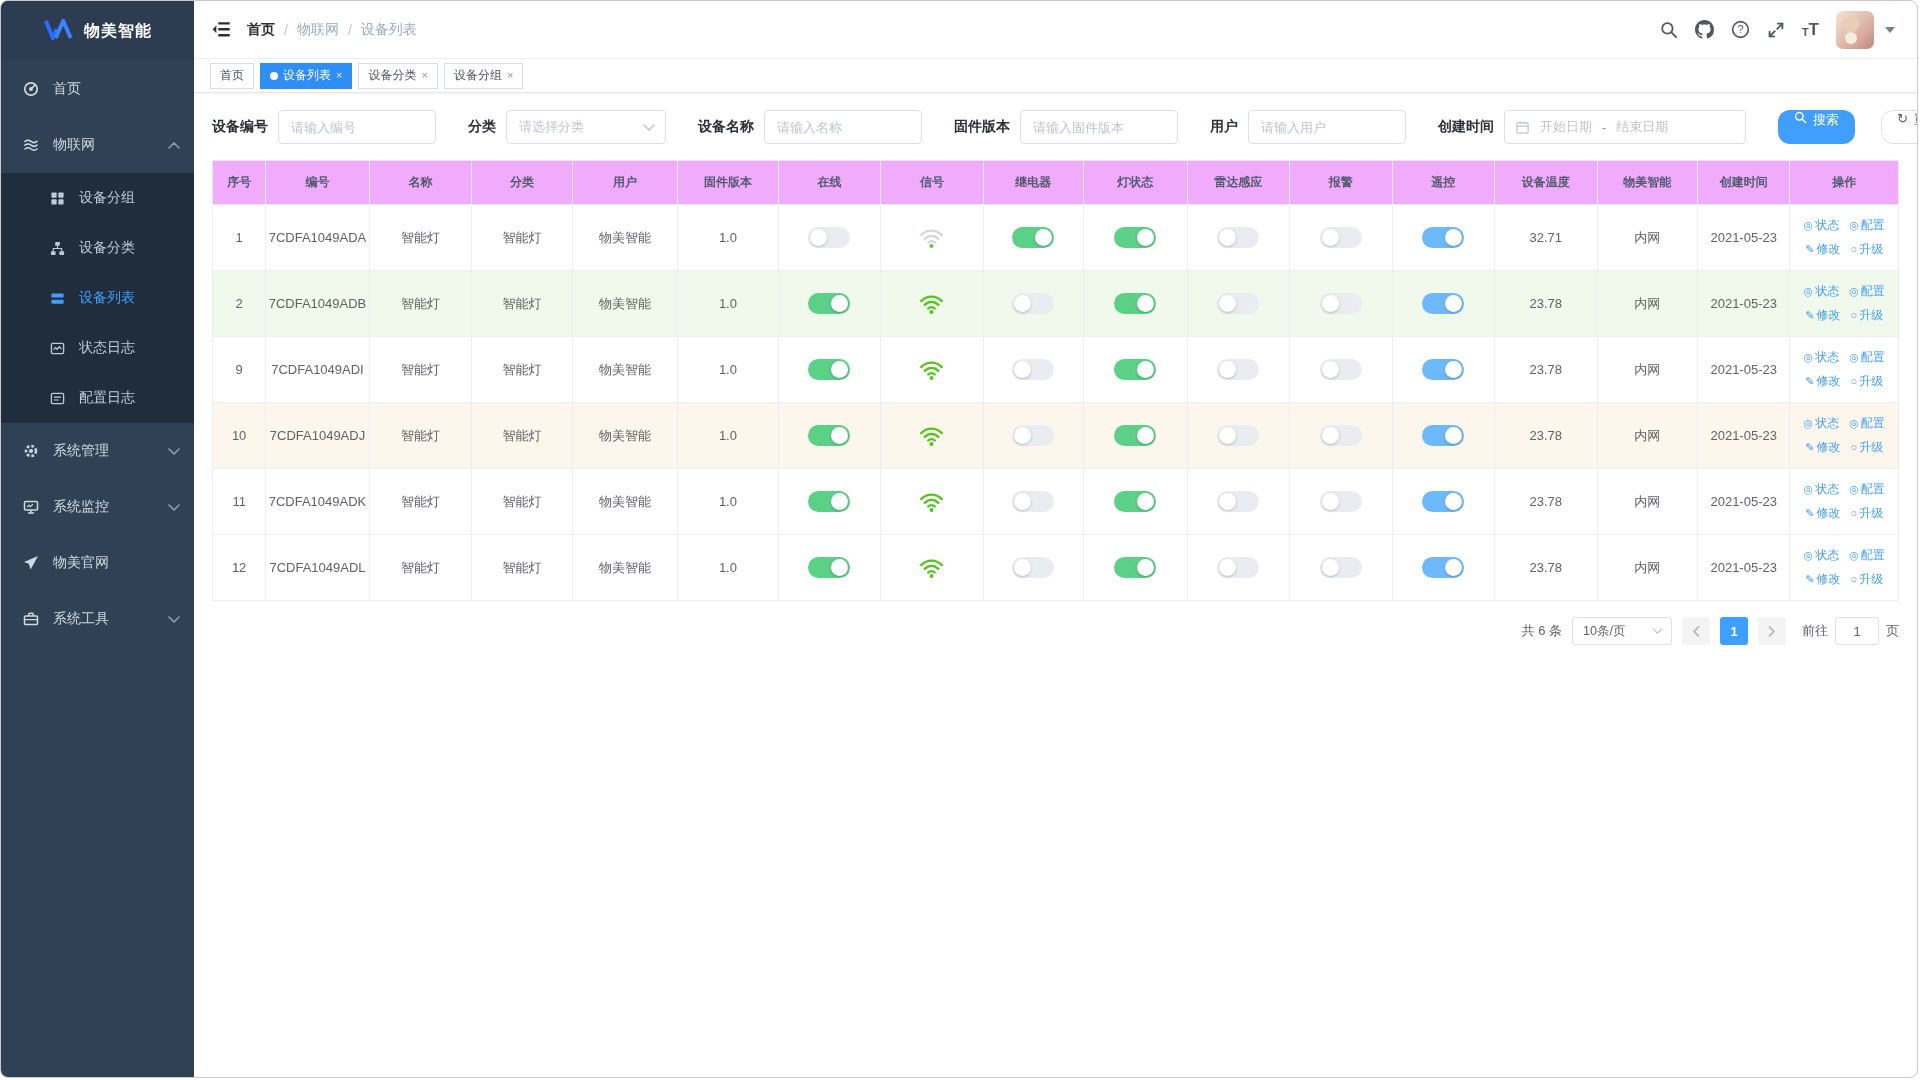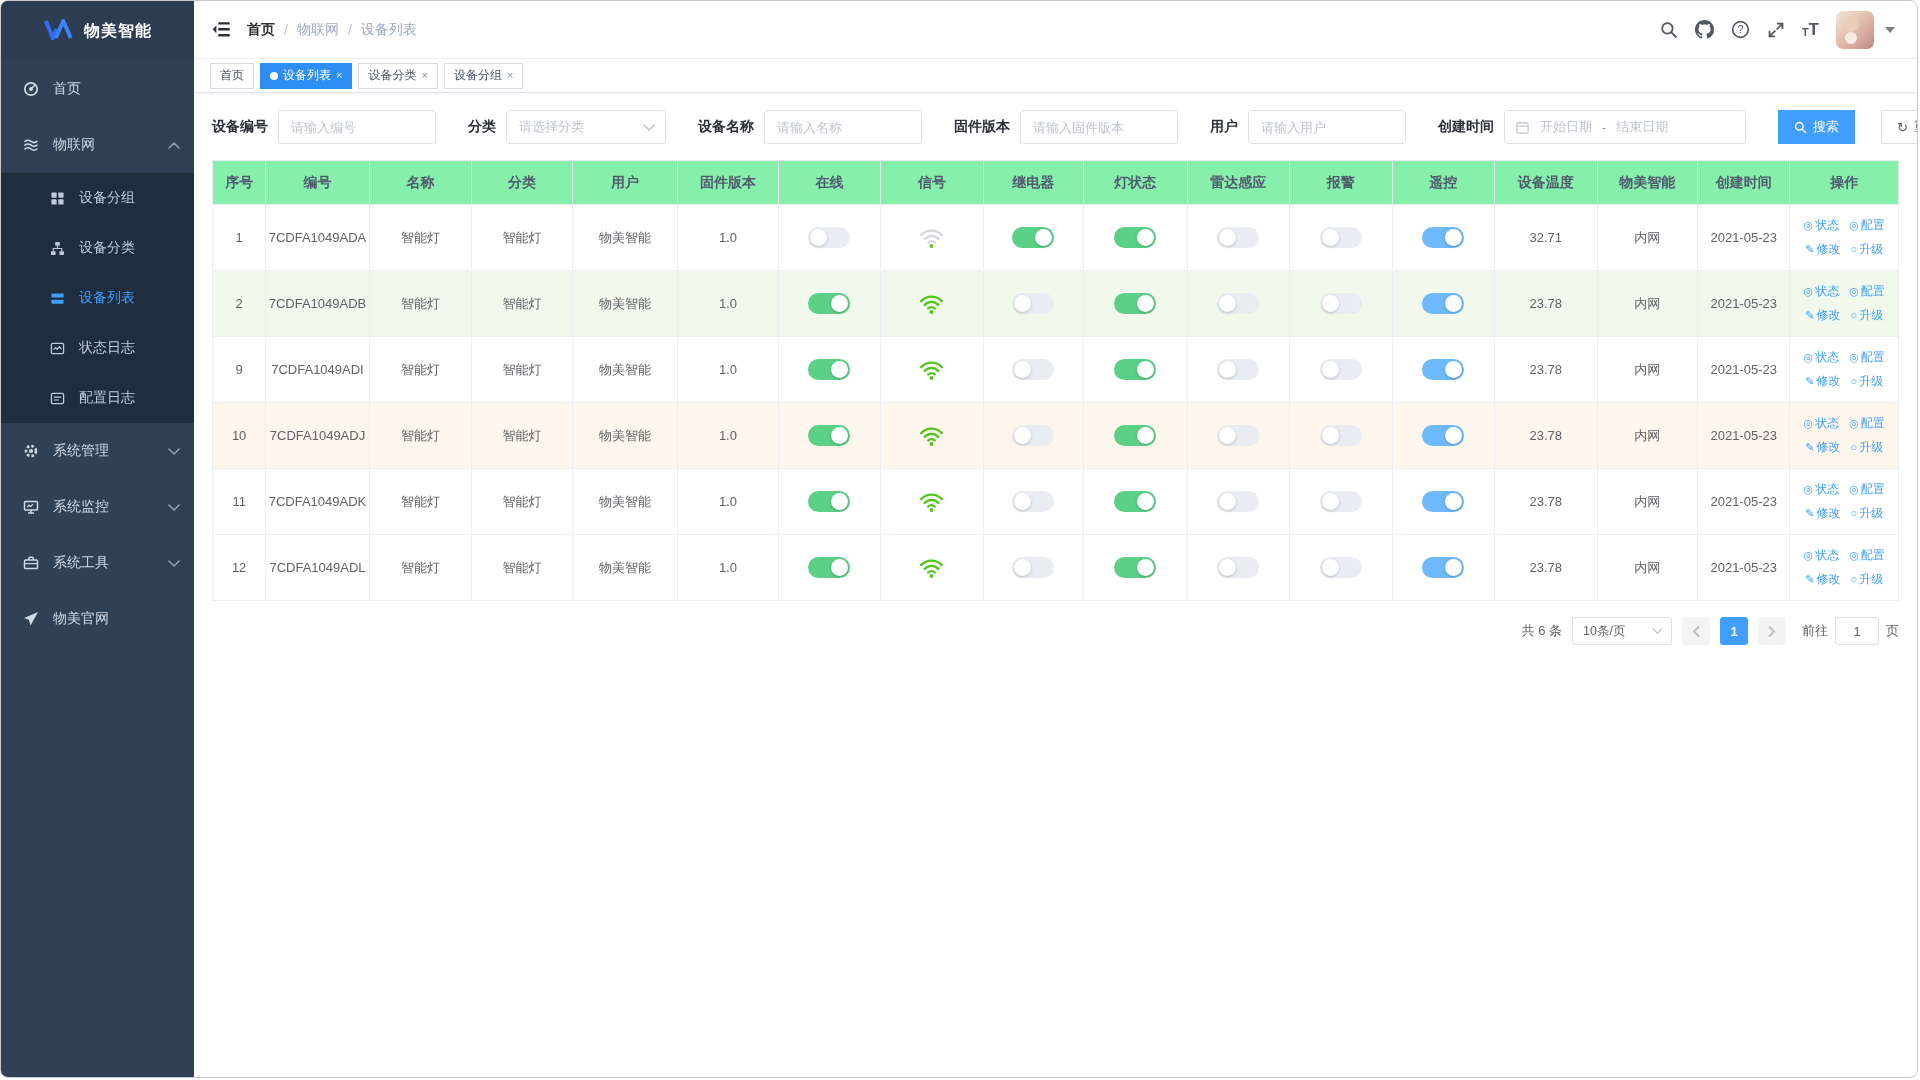--- a/index.html
+++ b/index.html
@@ -53,28 +53,28 @@
   .filters { display:flex; align-items:center; gap:20px; margin:4px 0 16px 0; white-space:nowrap; }
   .fgroup { display:flex; align-items:center; gap:10px; margin-right:12px; }
   .flabel { font-size:14px; font-weight:700; color:#2b2f36; }
   .finput { height:34px; width:158px; border:1px solid #dcdfe6; border-radius:4px; padding:0 12px; font-size:13px; color:#606266; outline:none; font-family:inherit; }
   .finput::placeholder { color:#bfc4cc; }
   .fselect { height:34px; width:160px; border:1px solid #dcdfe6; border-radius:4px; padding:0 10px 0 12px; font-size:13px; color:#bfc4cc; display:inline-flex; align-items:center; justify-content:space-between; cursor:pointer; }
   .fselect .chev { color:#c0c4cc; display:inline-flex; }
   .fdate { height:34px; width:242px; border:1px solid #dcdfe6; border-radius:4px; padding:16px 10px; font-size:13px; color:#bfc4cc; display:inline-flex; align-items:center; gap:10px; cursor:pointer; }
   .fdate .cal { color:#c0c4cc; display:inline-flex; }
   .fdate .dsep { color:#8a8f98; }
-  .btn { height:34px; border-radius:0; font-size:13px; display:inline-flex; align-items:center; gap:6px; padding:0 15px; cursor:pointer; border:1px solid transparent; font-family:inherit; }
+  .btn { height:34px; border-radius:12px; font-size:13px; display:inline-flex; align-items:flex-start; gap:6px; padding:0 15px; cursor:pointer; border:1px solid transparent; font-family:inherit; }
   .btn-primary { background:#409eff; color:#fff; }
   .btn-plain { background:#fff; color:#606266; border-color:#dcdfe6; margin-left:6px; }
   .btn .bic { display:inline-flex; font-size:13px; }
 
   
   table.devices { width:100%; border-collapse:collapse; table-layout:fixed; }
-  .devices th { background:#86efac; color:#515a6e; font-size:14px; font-weight:700; height:44px; border:1px solid #e8eaf0; }
+  .devices th { background:#f0abfc; color:#515a6e; font-size:12px; font-weight:700; height:44px; border:1px solid #e8eaf0; }
   .devices td { border:1px solid #ebeef5; height:66px; text-align:center; font-size:13px; color:#606266; vertical-align:middle; }
   tr.hl-green td { background:#f0f9eb; }
   tr.hl-orange td { background:#fdf6ec; }
 
   .switch { width:42px; height:21px; border-radius:11px; background:#e9edf2; display:inline-block; position:relative; cursor:pointer; vertical-align:middle; }
   .switch .knob { position:absolute; top:2px; width:17px; height:17px; border-radius:50%; background:#fff; box-shadow:0 1px 3px rgba(0,0,0,.22); }
   .switch.off .knob { left:2px; }
   .switch.on .knob { right:2px; }
   .switch.on.green { background:#5bd087; }
   .switch.on.blue { background:#6db9fb; }
@@ -217,39 +217,39 @@
           <span class="mi-label">系统监控</span>
           <span class="mi-chevron down">
             <svg width="12" height="7" viewBox="0 0 12 7" fill="none" stroke="currentColor" stroke-width="1.5" stroke-linecap="round">
               <path d="M1 1 L6 6 L11 1"></path>
             </svg>
           </span>
         </div>
         <div class="menu-item top">
           <span class="mi-icon">
             <svg width="16" height="16" viewBox="0 0 16 16">
+              <path d="M15 1 L1 7 l4.8 1.8 L7.6 14.4 l2.5-4.4 L15 1z" fill="currentColor"></path>
+            </svg>
+          </span>
+          <span class="mi-label">物美官网</span>
+        </div>
+        <div class="menu-item top">
+          <span class="mi-icon">
+            <svg width="16" height="16" viewBox="0 0 16 16">
               <rect x="1.5" y="5" width="13" height="8.6" rx="1.2" fill="none" stroke="currentColor" stroke-width="1.5"></rect>
               <path d="M5.8 5 V3.2 a1 1 0 0 1 1-1 h2.4 a1 1 0 0 1 1 1 V5" fill="none" stroke="currentColor" stroke-width="1.5"></path>
               <path d="M1.5 8.6 H14.5" stroke="currentColor" stroke-width="1.2"></path>
             </svg>
           </span>
           <span class="mi-label">系统工具</span>
           <span class="mi-chevron down">
             <svg width="12" height="7" viewBox="0 0 12 7" fill="none" stroke="currentColor" stroke-width="1.5" stroke-linecap="round">
               <path d="M1 1 L6 6 L11 1"></path>
             </svg>
           </span>
-        </div>
-        <div class="menu-item top">
-          <span class="mi-icon">
-            <svg width="16" height="16" viewBox="0 0 16 16">
-              <path d="M15 1 L1 7 l4.8 1.8 L7.6 14.4 l2.5-4.4 L15 1z" fill="currentColor"></path>
-            </svg>
-          </span>
-          <span class="mi-label">物美官网</span>
         </div>
       </nav>
   </aside>
 
   <div class="main">
 
     <header class="topbar">
       <div class="topbar-left">
         <span class="fold">
           <svg width="19" height="17" viewBox="0 0 19 17">

